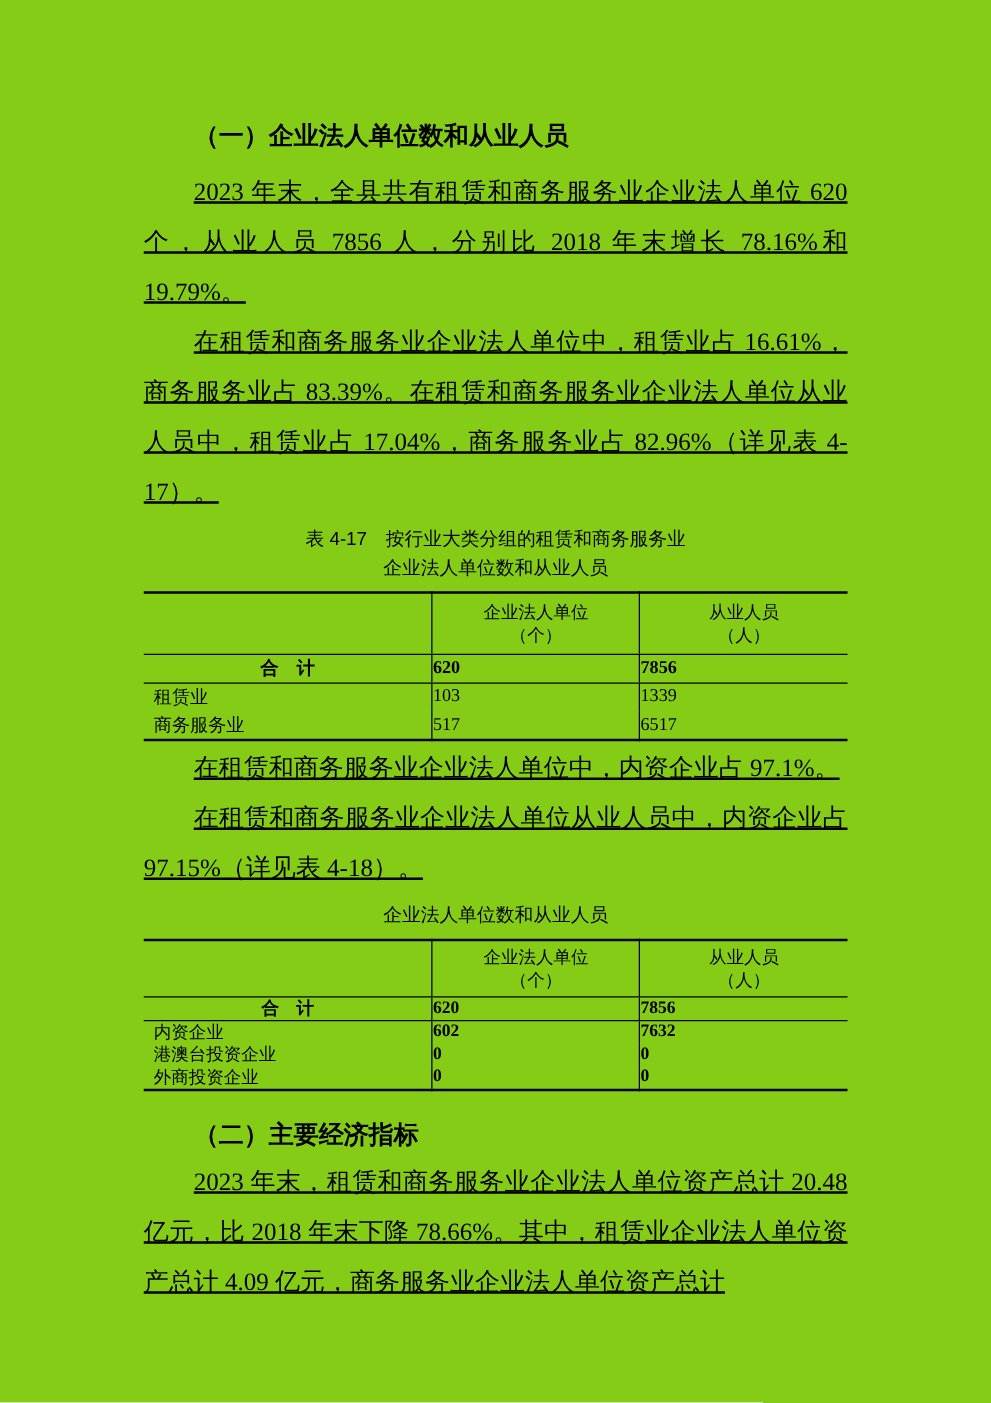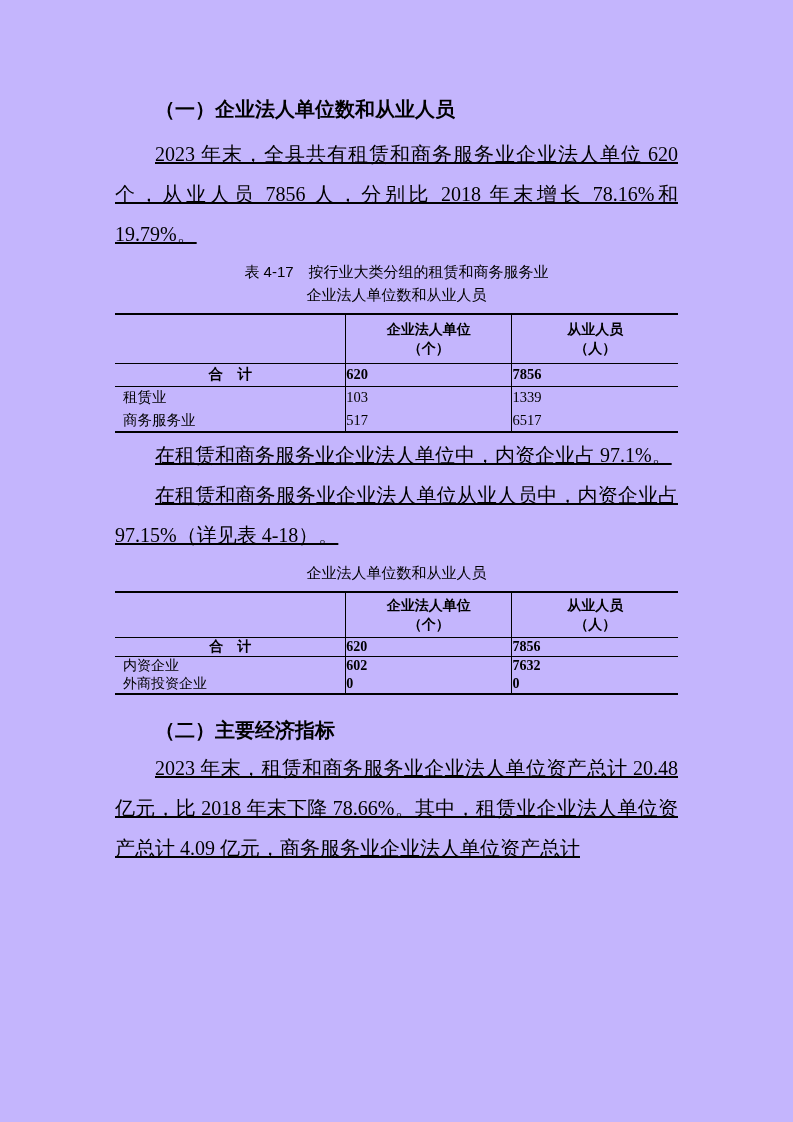--- a/index.html
+++ b/index.html
@@ -1,21 +1,21 @@
 <!DOCTYPE html>
 <html><head>
 <meta charset="utf-8">
 <style>
   * { margin:0; padding:0; box-sizing:border-box; }
   html,body { background:#ffffff; }
   .page {
     position:relative;
     width:793px; height:1122px;
     margin:0 auto;
-    background:#c4b5fd;
+    background:#84cc16;
     color:#000000;
     font-family:"Liberation Serif","DejaVu Serif",serif;
     padding:94px 115px 0 115px;
     overflow:hidden;
   }
   .section-heading {
     font-family:"Liberation Sans","DejaVu Sans",sans-serif;
     font-size:20px;
     font-weight:bold;
     line-height:30px;
@@ -55,21 +55,21 @@
   .stat-table col.c2 { width:29.5%; }
   .stat-table col.c3 { width:29.5%; }
   .stat-table th, .stat-table td {
     border-left:1px solid #000;
     vertical-align:middle;
     padding:0;
   }
   .stat-table th:first-child, .stat-table td:first-child { border-left:none; }
   .stat-table thead th {
     font-family:"Liberation Sans","DejaVu Sans",sans-serif;
-    font-weight:bold;
+    font-weight:normal;
     font-size:14px;
     text-align:center;
     line-height:19px;
     border-bottom:1px solid #000;
   }
   .stat-table tr.total-row td { border-bottom:1px solid #000; }
   .stat-table td.stub { text-align:left; padding-left:8px;margin-left:32px; }
   .stat-table td.total-label { text-align:center; font-weight:bold; padding-left:0; }
   .stat-table td.num { text-align:left; }
   .stat-table td.bold { font-weight:bold; }
@@ -88,20 +88,21 @@
   }
 </style>
 </head>
 <body>
 
 <div class="page">
 
   <h2 class="section-heading">（一）企业法人单位数和从业人员</h2>
 
   <p class="body-para heading-gap">2023 年末，全县共有租赁和商务服务业企业法人单位 620 个，从业人员 7856 人，分别比 2018 年末增长 78.16%和 19.79%。</p>
+  <p class="body-para">在租赁和商务服务业企业法人单位中，租赁业占 16.61%，商务服务业占 83.39%。在租赁和商务服务业企业法人单位从业人员中，租赁业占 17.04%，商务服务业占 82.96%（详见表 4-17）。</p>
 
   <div class="table-block">
     <div class="table-caption">
       <div>表 4-17　按行业大类分组的租赁和商务服务业</div>
       <div>企业法人单位数和从业人员</div>
     </div>
     <table class="stat-table t17">
       <colgroup>
           <col class="c1">
           <col class="c2">
@@ -171,20 +172,25 @@
           <td class="stub total-label">合　计</td>
           <td class="num bold">620</td>
           <td class="num bold">7856</td>
         </tr>
         <tr>
           <td class="stub">内资企业</td>
           <td class="num bold">602</td>
           <td class="num bold">7632</td>
         </tr>
         <tr>
+          <td class="stub">港澳台投资企业</td>
+          <td class="num bold">0</td>
+          <td class="num bold">0</td>
+        </tr>
+        <tr>
           <td class="stub">外商投资企业</td>
           <td class="num bold">0</td>
           <td class="num bold">0</td>
         </tr>
       </tbody>
     </table>
   </div>
 
   <h2 class="section-heading second">（二）主要经济指标</h2>
 

